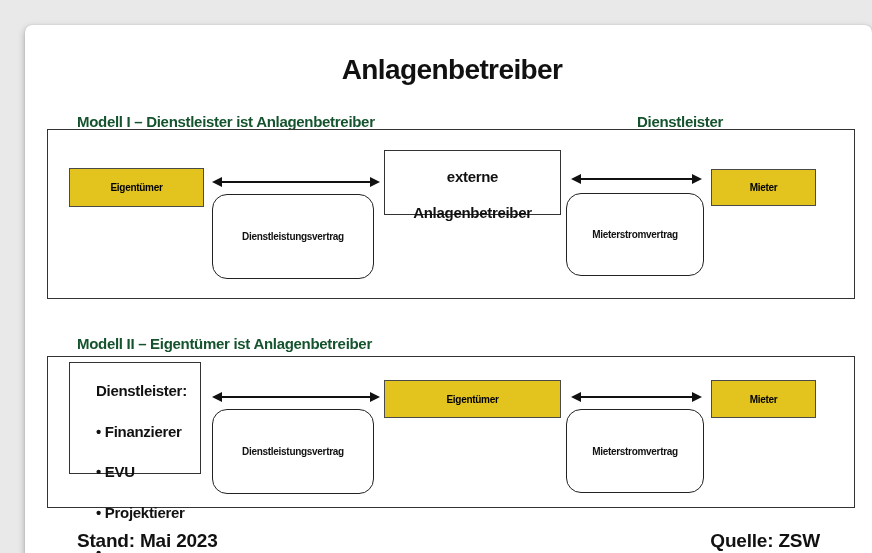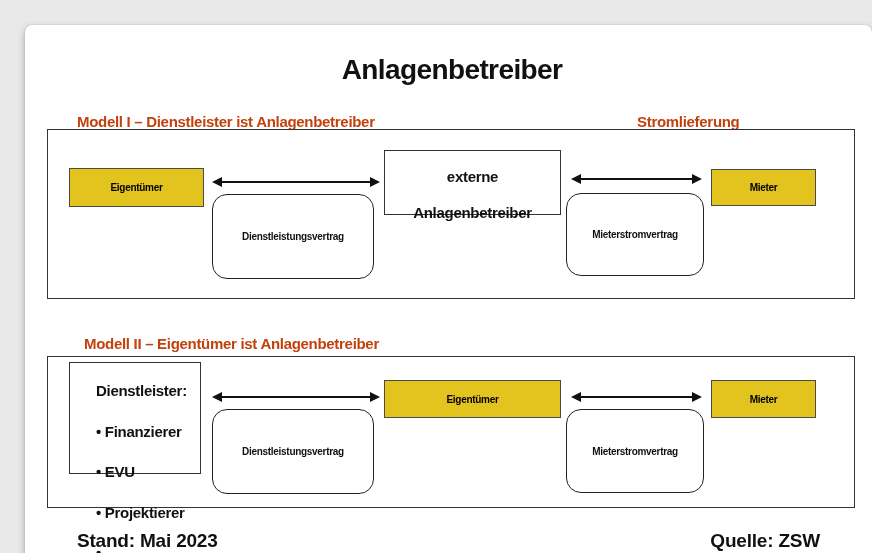--- a/index.html
+++ b/index.html
@@ -8,21 +8,21 @@
   .card {
     position:absolute; left:9px; top:9px; width:847px; height:536px;
     background:#ffffff; border-radius:7px;
     box-shadow:0 3px 7px rgba(0,0,0,0.30), 0 0 1px rgba(0,0,0,0.25);
   }
   .title {
     position:absolute; left:0; top:30px; width:872px; text-align:center;
     font-size:28px; font-weight:700; letter-spacing:-0.6px; color:#111;
   }
   .section-heading {
-    position:absolute; font-size:15px; font-weight:700; letter-spacing:-0.3px; color:#c2410c;
+    position:absolute; font-size:15px; font-weight:700; letter-spacing:-0.3px; color:#14532d;
     white-space:nowrap;
   }
   .container-box {
     position:absolute; border:1.5px solid #333; background:#fff;
   }
   .ybox {
     position:absolute; background:var(--highlight,#e3c41f); border:1.5px solid #4a4a4a;
     display:flex; align-items:center; justify-content:center;
     font-size:10px; font-weight:700; letter-spacing:-0.3px; color:#000000;
   }
@@ -62,42 +62,42 @@
   .h-model1 { left:53px; top:89px; }
   .h-strom  { left:613px; top:89px; }
   .box-model1 { left:31px; top:113px; width:808px; height:170px; }
   .owner1   { left:53px;  top:152px; width:135px; height:39px; }
   .arr1     { left:196px; top:160px; width:168px; }
   .svc1     { left:196px; top:178px; width:162px; height:85px; }
   .extop    { left:368px; top:134px; width:177px; height:65px; }
   .arr2     { left:555px; top:157px; width:131px; }
   .tenant1  { left:695px; top:153px; width:105px; height:37px; }
   .tsc1     { left:550px; top:177px; width:138px; height:83px; }
-  .h-model2 { left:60px; top:311px; }
+  .h-model2 { left:53px; top:311px; }
   .box-model2 { left:31px; top:340px; width:808px; height:152px; }
   .provider { left:53px;  top:346px; width:132px; height:112px; }
   .arr3     { left:196px; top:375px; width:168px; }
   .svc2     { left:196px; top:393px; width:162px; height:85px; }
   .owner2   { left:368px; top:364px; width:177px; height:38px; }
   .arr4     { left:555px; top:375px; width:131px; }
   .tenant2  { left:695px; top:364px; width:105px; height:38px; }
   .tsc2     { left:550px; top:393px; width:138px; height:84px; }
   .stand  { left:53px; }
   .quelle { right:60px; }
 </style>
 </head>
 <body>
 
 <div class="stage">
   <div class="card"></div>
 
   <div class="title">Anlagenbetreiber</div>
 
   <div class="section-heading h-model1">Modell I – Dienstleister ist Anlagenbetreiber</div>
-  <div class="section-heading h-strom">Stromlieferung</div>
+  <div class="section-heading h-strom">Dienstleister</div>
 
   <div class="container-box box-model1"></div>
 
   <div class="ybox owner1">
     <span>Eigentümer</span>
   </div>
 
   <div class="arrow arr1">
     <div class="shaft"></div>
   </div>

